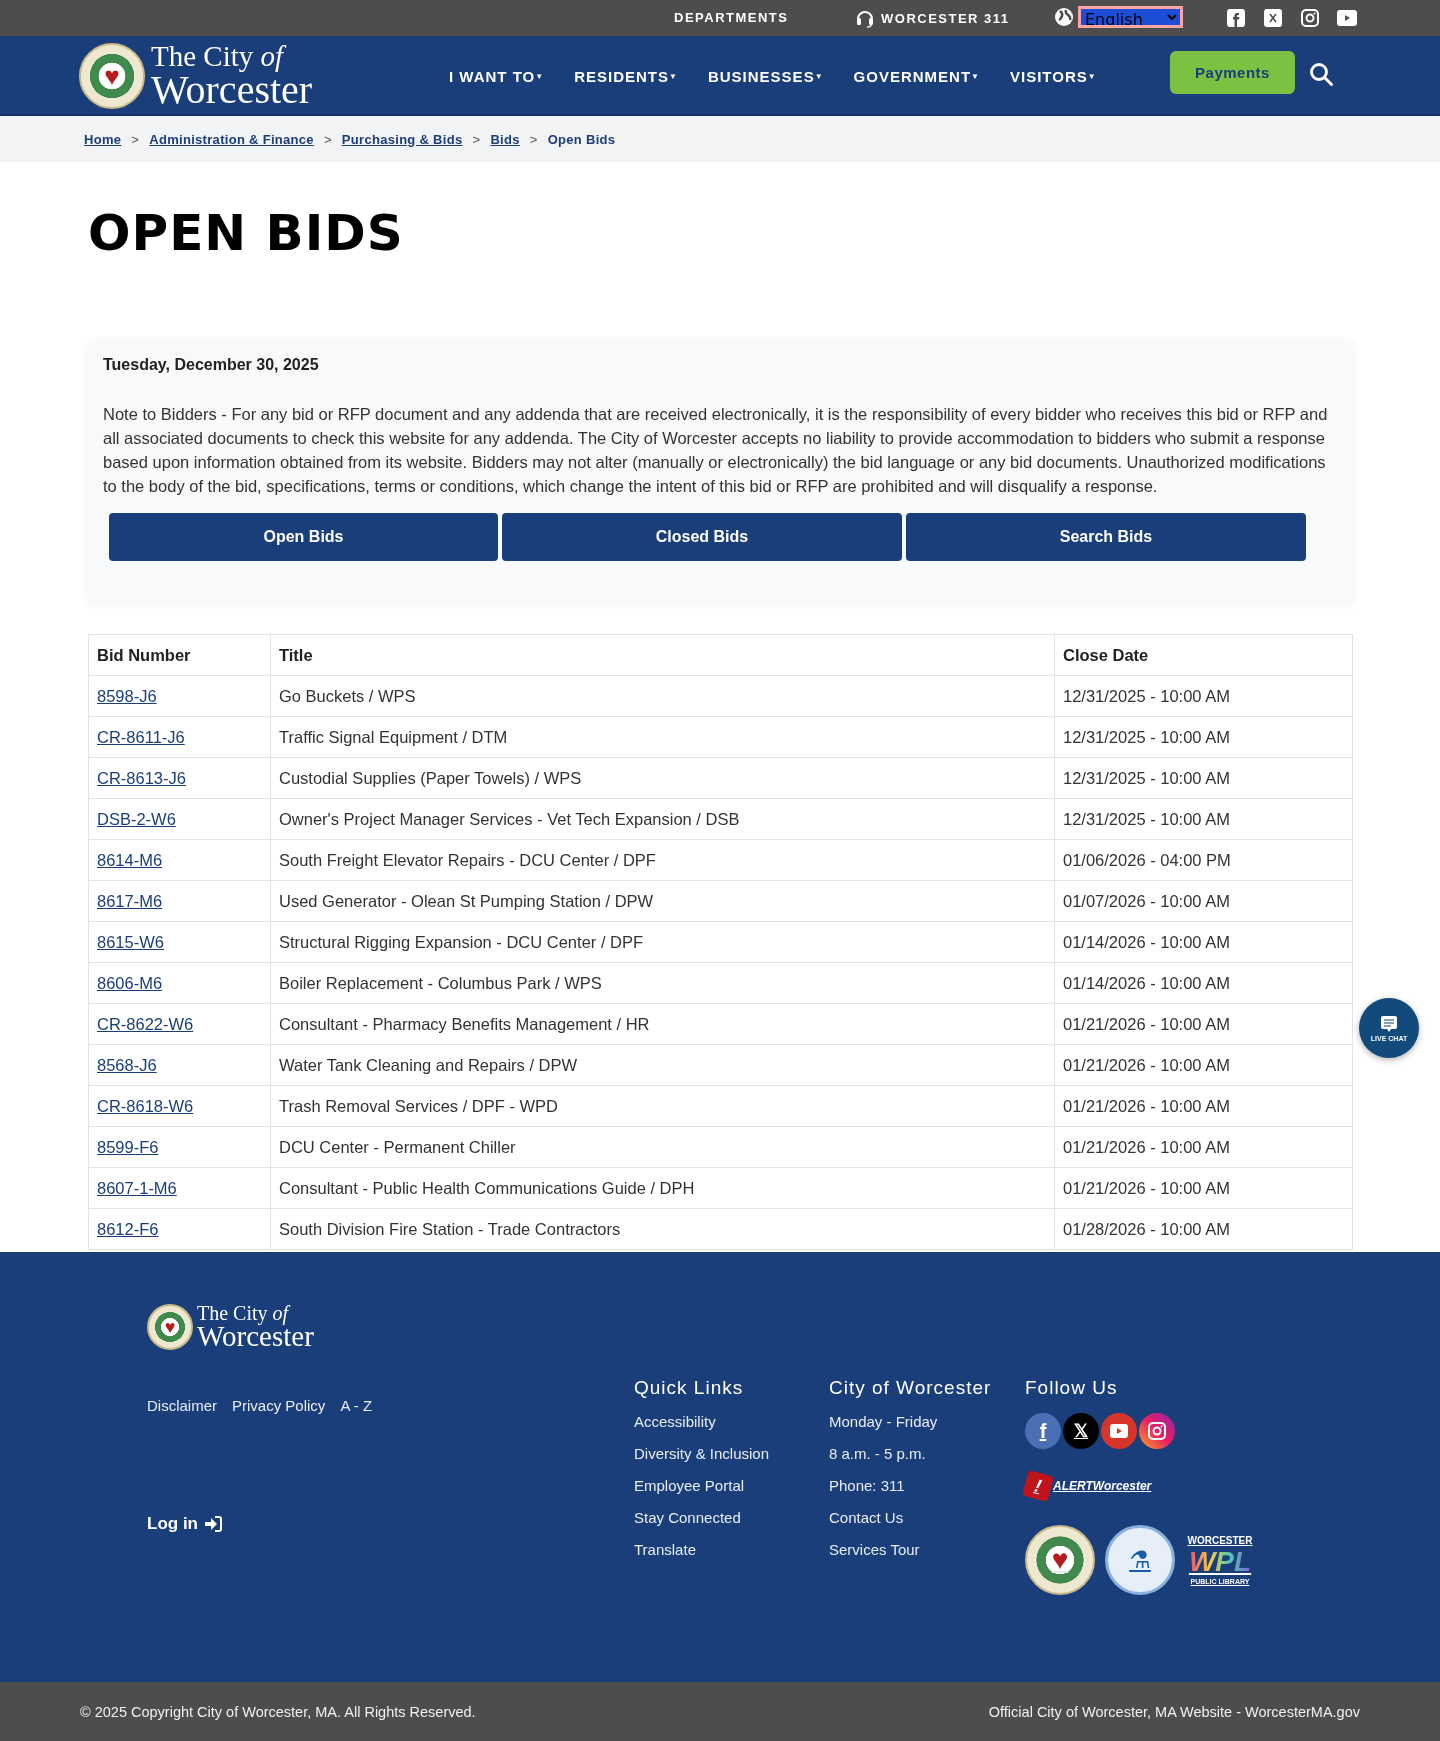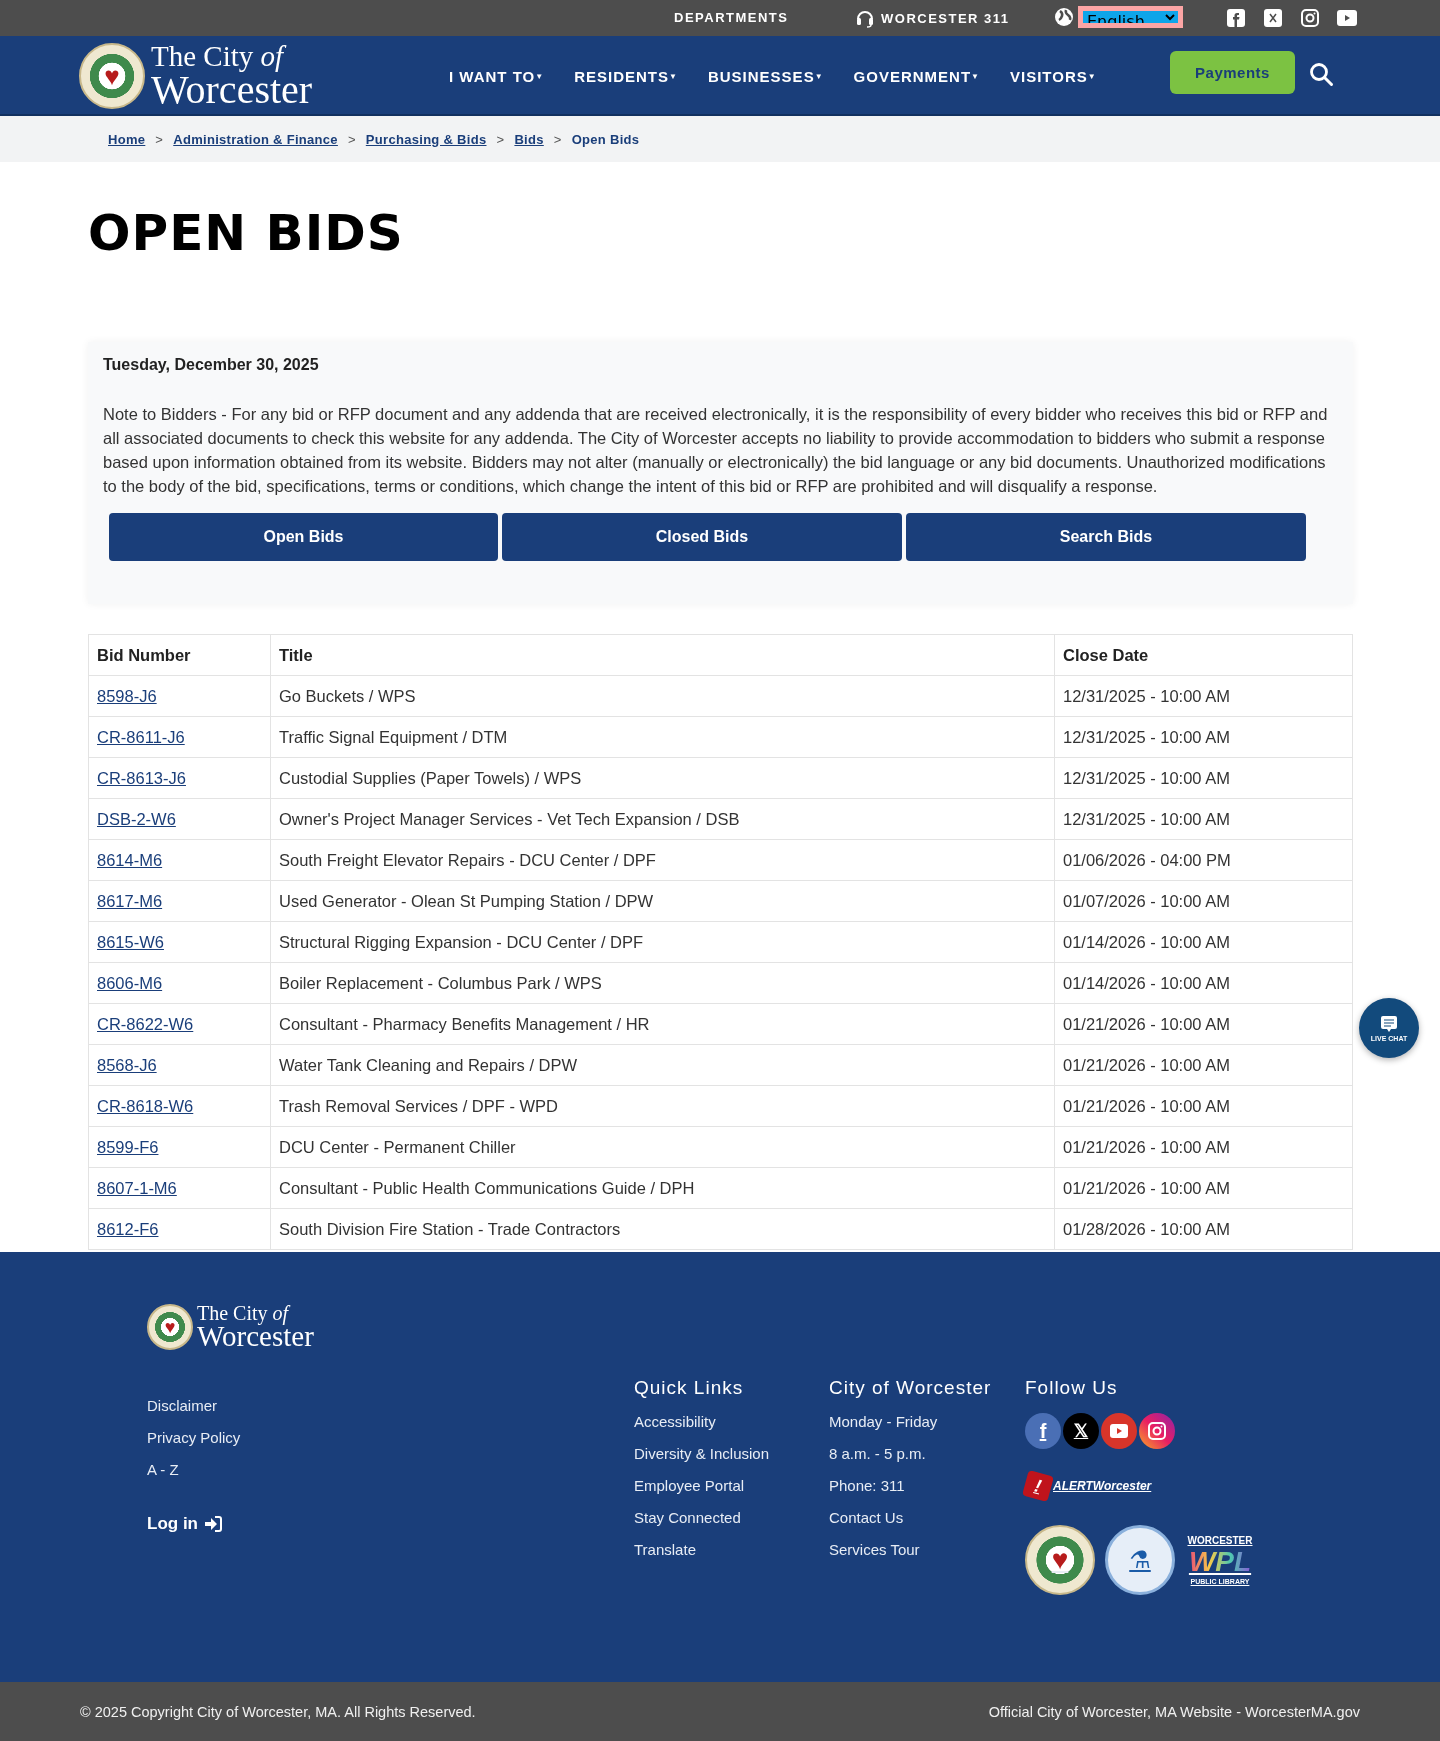--- a/index.html
+++ b/index.html
@@ -6,41 +6,41 @@
   html, body { width: 1440px; }
   body { font-family: "Liberation Sans", sans-serif; color: #222; background: #fff; }
   a { color: inherit; }
 
   
   .utility { height: 36px; background: #4d4d4d; display: flex; align-items: center; justify-content: flex-end; padding-right: 100px; position: relative; }
   .util-link { color: #fff; font-weight: bold; font-size: 13px; letter-spacing: 1.5px; text-decoration: none; display: flex; align-items: center; gap: 6px; }
   .util-dept { position: absolute; left: 674px; top: 10px; }
   .util-311 { position: absolute; left: 855px; top: 8px; justify-content: center; }
   .util-lang { position: absolute; left: 1054px; top: 6px; display: flex; align-items: center; gap: 4px; }
-  .util-lang select { font-family: "DejaVu Sans", sans-serif; font-size: 16px; width: 105px; height: 22px; border: 5px solid #fca5a5; background: #0ea5e9; color: #000; }
+  .util-lang select { font-family: "DejaVu Sans", sans-serif; font-size: 16px; width: 105px; height: 22px; border: 3px solid #fca5a5; background: #1d4ed8; color: #000; }
   .util-social { position: absolute; left: 1226px; top: 8px; display: flex; gap: 17px; }
   .sq-icon { width: 20px; height: 20px; display: inline-flex; align-items: center; justify-content: center; }
 
   
   .header { height: 80px; background: #1a3e7a; border-bottom: 2px solid #12305f; position: relative; }
   .logo { position: absolute; left: 79px; top: 7px; display: flex; align-items: center; gap: 6px; text-decoration: none; }
   .seal { width: 66px; height: 66px; border-radius: 50%; background: radial-gradient(circle, #fff 0 30%, #3f8a4c 31% 50%, #efe8d0 51% 100%); border: 2px solid #c8b88a; display: flex; align-items: center; justify-content: center; position: relative; }
   .seal .heart { color: #b71c1c; font-size: 26px; line-height: 1; }
   .logo-text { color: #fff; font-family: "Liberation Serif", serif; line-height: 0.95; }
   .logo-text .l1 { font-size: 29px; }
   .logo-text .l1 i { font-style: italic; }
   .logo-text .l2 { font-size: 40px; }
   .nav { position: absolute; left: 449px; top: 0; height: 80px; display: flex; align-items: center; gap: 30px; }
   .nav-item { color: #fff; font-weight: bold; font-size: 15px; letter-spacing: 1px; text-decoration: none; display: flex; align-items: center; }
   .nav-item .caret { font-size: 8px; }
   .payments { position: absolute; left: 1170px; top: 15px; width: 125px; height: 43px; background: #7cc242; border-radius: 6px; color: #1a3e7a; font-weight: bold; font-size: 15px; letter-spacing: 0.5px; display: flex; align-items: center; justify-content: center; border: none; }
   .search-btn { position: absolute; left: 1308px; top: 62px; transform: translateY(-50%); width: 28px; height: 28px; background: none; border: none; }
 
   
-  .breadcrumb-bar { height: 46px; background: #f2f3f4; display: flex; align-items: center; padding-left: 108px; font-size: 13px; font-weight: bold; color: #1a3e7a; letter-spacing: 0.3px; }
+  .breadcrumb-bar { height: 46px; background: #f2f3f4; display: flex; align-items: center; padding-left: 84px; font-size: 13px; font-weight: bold; color: #1a3e7a; letter-spacing: 0.3px; }
   .breadcrumb-bar a { color: #1a3e7a; text-decoration: underline; }
   .crumb-sep { color: #555; margin: 0 10px; font-weight: normal; }
 
   
   .page-title { font-family: "DejaVu Sans", sans-serif; font-weight: bold; font-size: 50px; letter-spacing: 1px; color: #000; position: absolute; left: 88px; top: 205px; }
 
   .main { position: relative; height: 1090px; }
 
   
   .notice { position: absolute; left: 88px; top: 180px; width: 1265px; height: 262px; background: #f8f9fa; box-shadow: 0 0 8px rgba(0,0,0,0.06); padding: 14px 15px; }
@@ -61,21 +61,21 @@
   .live-chat { position: absolute; left: 1359px; top: 1000px; width: 60px; height: 60px; border-radius: 50%; background: #124a7c; box-shadow: 0 2px 6px rgba(0,0,0,0.3); color: #fff; display: flex; flex-direction: column; align-items: center; justify-content: center; border: none; }
   .live-chat span.t { font-size: 7px; font-weight: bold; margin-top: 2px; }
 
   
   .footer { background: #1a3e7a; height: 430px; position: relative; color: #e8edf5; }
   .flogo { position: absolute; left: 147px; top: 52px; display: flex; align-items: center; gap: 4px; }
   .flogo .seal { width: 46px; height: 46px; }
   .flogo .seal .heart { font-size: 18px; }
   .flogo .logo-text .l1 { font-size: 20px; }
   .flogo .logo-text .l2 { font-size: 29px; }
-  .flinks { position: absolute; left: 147px; top: 145px; display: flex; flex-direction: column; gap: 15px; }
+  .flinks { position: absolute; left: 147px; top: 145px; display: flex; flex-direction: row; gap: 15px; }
   .flink { color: #e8edf5; font-size: 15px; text-decoration: none; }
   .login { position: absolute; left: 147px; top: 262px; color: #fff; font-weight: bold; font-size: 17px; text-decoration: none; display: flex; align-items: center; gap: 6px; }
   .fcol { position: absolute; top: 125px; }
   .fcol h3 { font-weight: normal; font-size: 19px; letter-spacing: 1px; color: #fff; margin-bottom: 14px; }
   .fcol .items { display: flex; flex-direction: column; gap: 15px; }
   .social-row { display: flex; gap: 2px; margin-top: 2px; }
   .soc { width: 36px; height: 36px; border-radius: 50%; display: flex; align-items: center; justify-content: center; color: #fff; font-weight: bold; font-size: 20px; }
   .alert-logo { margin-top: 24px; display: flex; align-items: center; gap: 2px; color: #fff; font-style: italic; font-weight: bold; font-size: 12px; }
   .alert-logo .bang { width: 26px; height: 26px; background: #c0141c; transform: rotate(15deg); border-radius: 4px; display: flex; align-items: center; justify-content: center; font-size: 18px; font-style: italic; }
   .partner-row { display: flex; gap: 10px; margin-top: 24px; align-items: center; }

